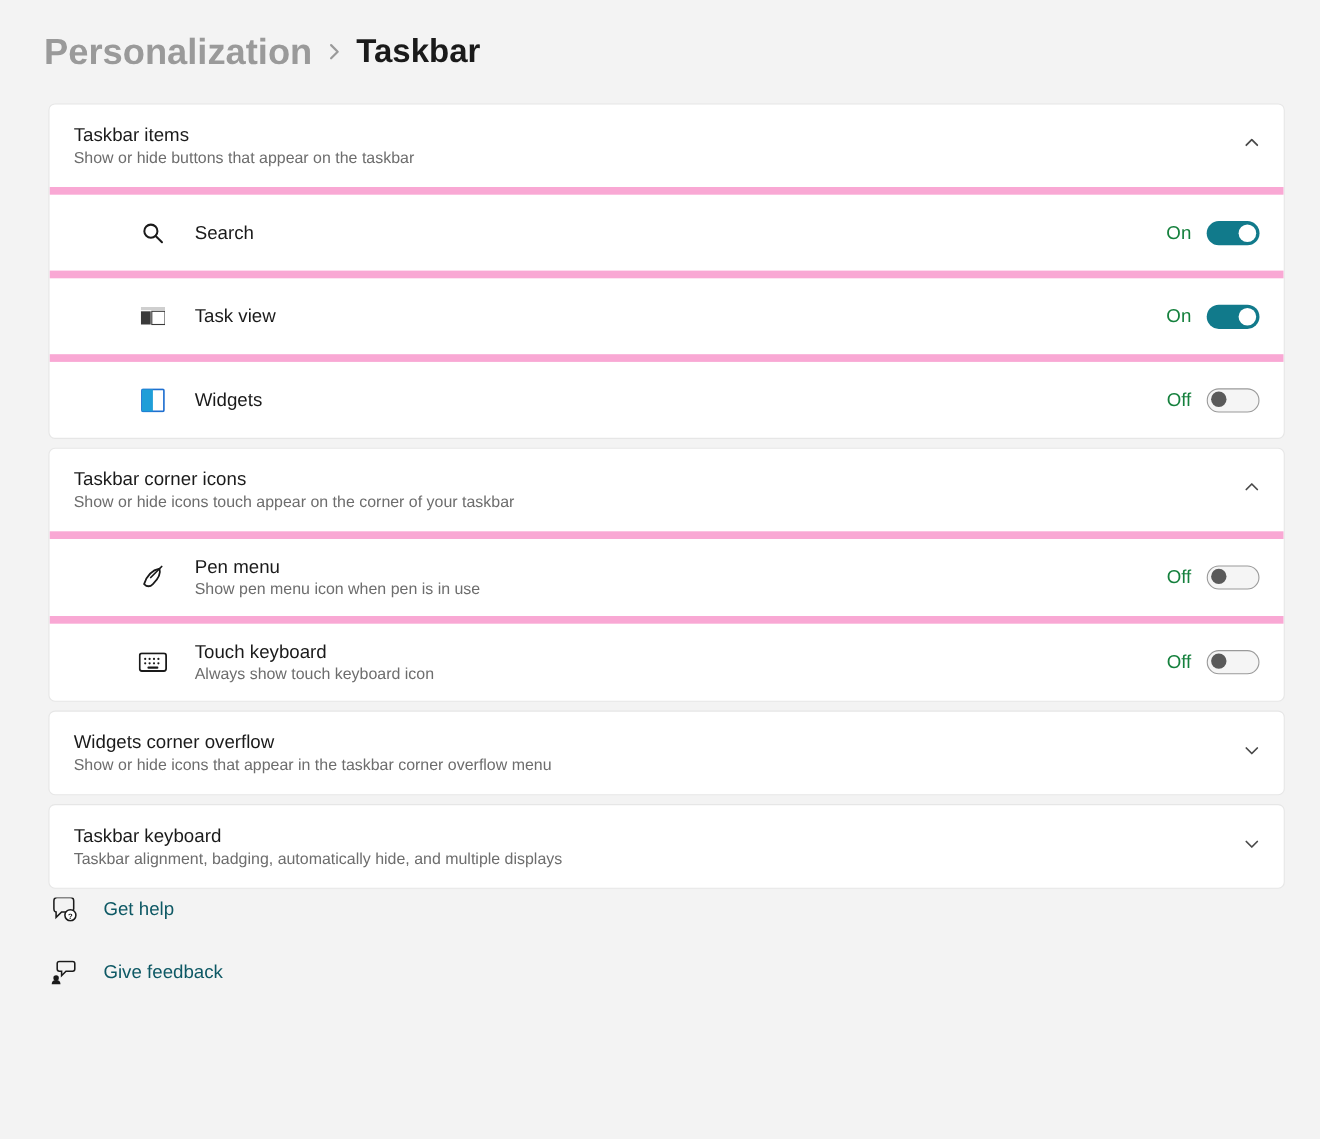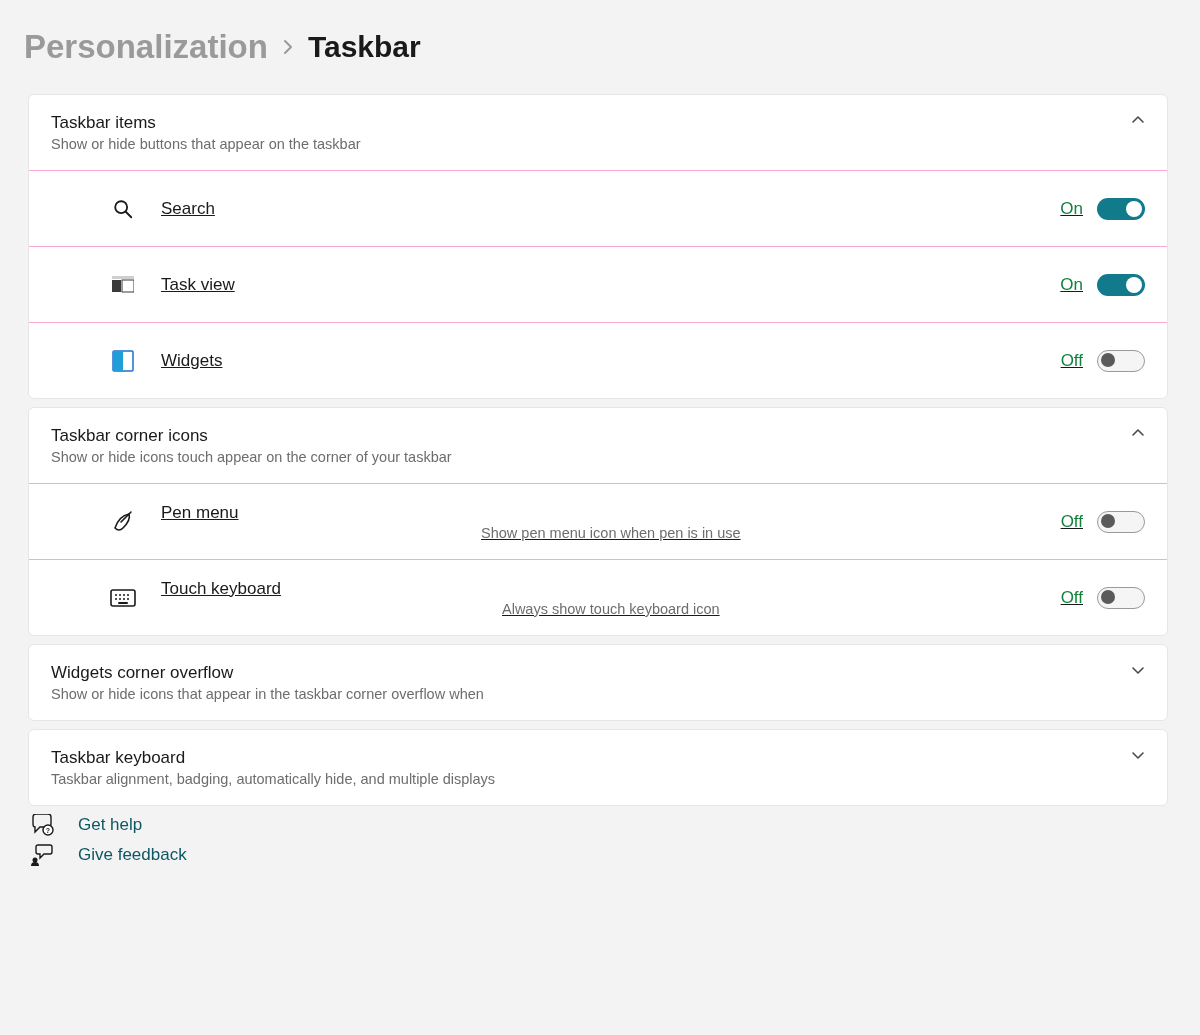--- a/index.html
+++ b/index.html
@@ -4,21 +4,21 @@
 <style>
   * { box-sizing: border-box; margin: 0; padding: 0; }
   body {
     font-family: "Segoe UI Variable", "Segoe UI", -apple-system, sans-serif;
     background: #f3f3f3;
     color: #1a1a1a;
     padding: 0;
     width: 1200px;
   }
   .page {
-    padding: 28px 32px 40px 28px;
+    padding: 28px 32px 40px 44px;
   }
   .breadcrumb {
     display: flex;
     align-items: center;
     gap: 14px;
     margin-bottom: 28px;
     margin-left: -4px;
   }
   .breadcrumb .bc-link {
     font-size: 33px;
@@ -40,20 +40,21 @@
   .card-group {
     background: #ffffff;
     border: 1px solid #e6e6e6;
     border-radius: 6px;
     margin-bottom: 8px;
     overflow: hidden;
   }
 
   .group-header {
     display: flex;
+    align-items: center;
     padding: 18px 22px;
     cursor: pointer;
   }
   .group-header .gh-text { flex: 1; }
   .group-header .gh-title {
     font-size: 17px;
     color: #1a1a1a;
     font-weight: 400;
   }
   .group-header .gh-sub {
@@ -62,43 +63,41 @@
     margin-top: 3px;
   }
   .chevron {
     width: 14px; height: 14px;
     color: #4a4a4a;
   }
 
   .row {
     display: flex;
     align-items: center;
-    border-top: 1px solid #f9a8d4;
+    border-top: 7px solid #f9a8d4;
     padding: 16px 22px 16px 80px;
     min-height: 76px;
-    text-decoration: underline;
   }
   .row .icon-slot {
     width: 28px;
     margin-right: 24px;
     display: flex;
     align-items: center;
     justify-content: center;
   }
   .row .row-text { flex: 1; }
   .row .row-title {
     font-size: 17px;
     font-weight: 400;
     color: #1a1a1a;
   }
   .row .row-sub {
     font-size: 14.5px;
     color: #6d6d6d;
     margin-top: 2px;
-    text-align: center;
   }
   .row .toggle-area {
     display: flex;
     align-items: center;
     gap: 14px;
   }
   .row .toggle-label {
     font-size: 17px;
     color: #15803d;
   }
@@ -130,21 +129,21 @@
     position: absolute;
     left: 3px; top: 2px;
     width: 14px; height: 14px;
     background: #5a5a5a;
     border-radius: 50%;
   }
 
   .links {
     display: flex;
     flex-direction: column;
-    gap: 8px;
+    gap: 35px;
   }
   .link-row {
     display: flex;
     align-items: center;
     gap: 22px;
     cursor: pointer;
   }
   .link-row .link-icon {
     width: 28px;
     display: flex;
@@ -290,21 +289,21 @@
         <span class="toggle-label">Off</span>
         <div class="toggle off"></div>
       </div>
     </div>
   </div>
 
   <div class="card-group">
     <div class="group-header">
       <div class="gh-text">
         <div class="gh-title">Widgets corner overflow</div>
-        <div class="gh-sub">Show or hide icons that appear in the taskbar corner overflow when</div>
+        <div class="gh-sub">Show or hide icons that appear in the taskbar corner overflow menu</div>
       </div>
       <span>
         <svg class="chevron" viewBox="0 0 14 14">
             <path d="M2 5 L7 10 L12 5" stroke="#4a4a4a" stroke-width="1.6" fill="none" stroke-linecap="round" stroke-linejoin="round"></path>
           </svg>
       </span>
     </div>
   </div>
 
   <div class="card-group">

